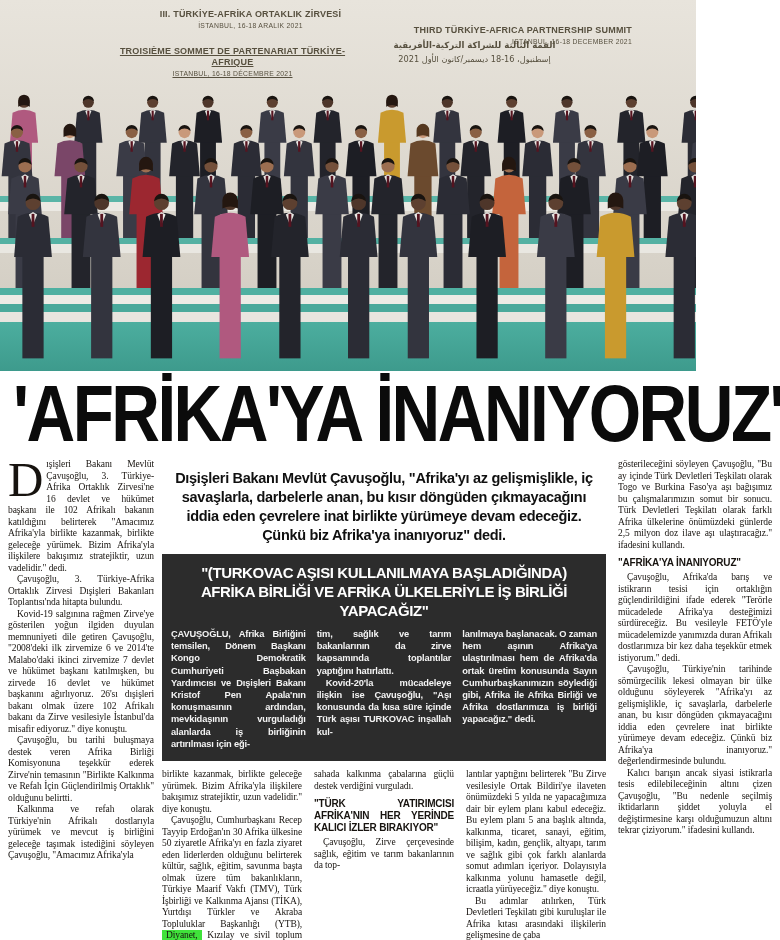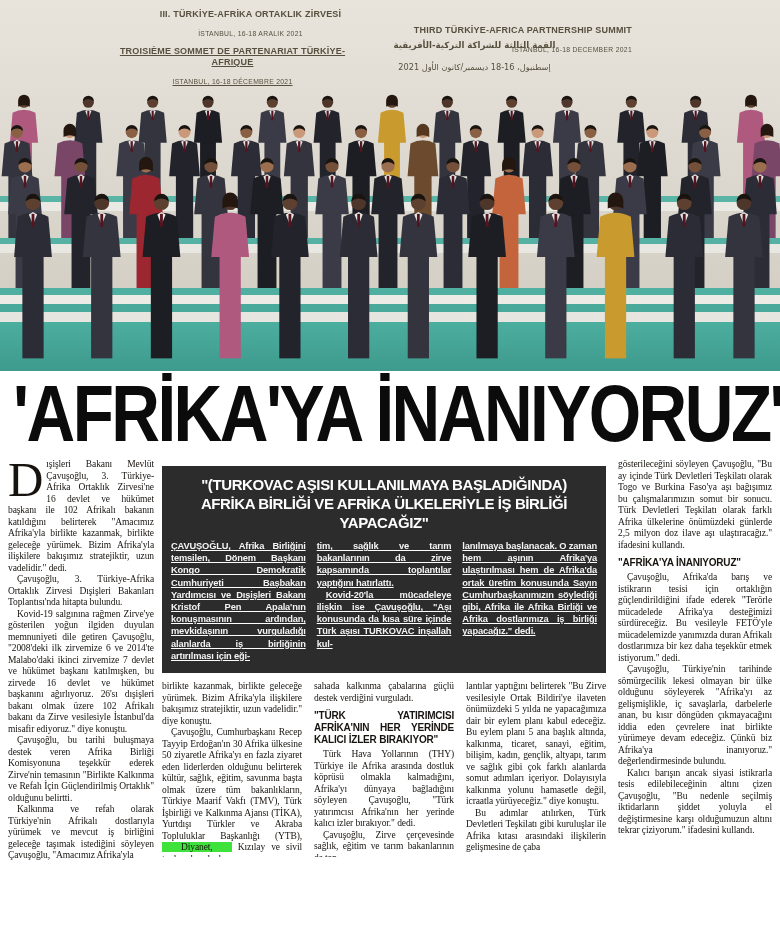--- a/index.html
+++ b/index.html
@@ -1,24 +1,24 @@
 <!DOCTYPE html>
 <html lang="tr"><head>
 <meta charset="utf-8">
 <style>
   html,body{margin:0;padding:0;background:#fff;}
   #page{position:relative;width:780px;height:940px;background:#fff;overflow:hidden;
         font-family:"Liberation Serif",serif;color:#17130f;}
 
   
-  .photo{position:absolute;left:0;top:0;width:780px;height:372px;overflow:hidden;}
+  .photo{position:absolute;left:0;top:0;width:696px;height:372px;overflow:hidden;}
   .photo svg{display:block;}
   .banner{position:absolute;color:#57503f;line-height:1.25;}
   .banner .t{font:bold 9px/1.2 "Liberation Sans",sans-serif;letter-spacing:.2px;}
-  .banner .s{font:6.8px/1.3 "Liberation Sans",sans-serif;letter-spacing:.3px;margin-top:10px;}
+  .banner .s{font:6.8px/1.3 "Liberation Sans",sans-serif;letter-spacing:.3px;margin-top:2px;}
   .banner-tr{left:138px;top:9px;width:225px;text-align:center;}
   .banner-en{left:392px;top:25px;width:240px;text-align:right;}
   .banner-fr{left:105px;top:46px;width:255px;text-align:center;text-decoration:underline;}
   .banner-ar{left:392px;top:40px;width:165px;text-align:center;direction:rtl;}
   .banner-ar .t{font:bold 8.6px/1.35 "DejaVu Sans",sans-serif;}
   .banner-ar .s{font:8.2px/1.3 "DejaVu Sans",sans-serif;}
 
   
   .headline-wrap{position:absolute;left:0;top:371px;width:780px;height:86px;background:#fff;padding-left:8px;}
   .headline-wrap svg{display:block;}
@@ -34,28 +34,28 @@
   .col5{position:absolute;left:618px;top:2px;width:154px;height:479px;overflow:hidden;}
   .dropcap{float:left;font-family:"Liberation Serif",serif;font-size:49px;line-height:38px;
            padding:2px 3px 0 0;font-weight:400;}
   .sh{font:bold 10px/12px "Liberation Sans",sans-serif;letter-spacing:-.2px;margin:6px 0 3px;}
 
   .mid{position:absolute;left:162px;top:0;width:444px;height:483px;}
   .lede{font:bold 14.5px/19px "Liberation Sans",sans-serif;letter-spacing:-.3px;
         text-align:center;color:#101010;padding:12px 2px 0 2px;}
   .qbox{margin-top:9px;background:#2c2c2c;color:#fff;padding:9px 9px 11px 9px;min-height:182px;box-sizing:border-box;}
   .qhead{font:bold 15px/19px "Liberation Sans",sans-serif;letter-spacing:-.4px;text-align:center;}
-  .qcols{display:flex;gap:11px;margin-top:8px;text-decoration:underline;}
+  .qcols{display:flex;gap:11px;margin-top:8px;}
   .qcol{flex:1;font:bold 9.3px/12.2px "Liberation Sans",sans-serif;text-align:justify;
         letter-spacing:-.15px;color:#f4f4f4;}
   .qcol p{margin:0;}
   .qcol p.ind{text-indent:9px;}
   .midcols{display:flex;gap:12px;margin-top:8px;height:176px;overflow:hidden;}
   .mcol{flex:1;overflow:hidden;}
-  .hl{background:#3fe23a;padding:0 19px;}
+  .hl{background:#3fe23a;padding:0 4px;}
 </style>
 </head>
 <body>
 
 <div id="page">
 
   <div class="photo">
     <svg id="photo-svg" width="780" height="372" viewBox="0 0 780 372">
       <defs>
         <linearGradient id="pbg" x1="0" y1="0" x2="0" y2="1">
@@ -506,20 +506,21 @@
 
     <div class="col1 bt">
       <p><span class="dropcap">D</span><span>ışişleri Bakanı Mevlüt Çavuşoğlu, 3. Türkiye-Afrika Ortaklık Zirvesi'ne 16 devlet ve hükümet başkanı ile 102 Afrikalı bakanın katıldığını belirterek "Amacımız Afrika'yla birlikte kazanmak, birlikte geleceğe yürümek. Bizim Afrika'yla ilişkilere bakışımız stratejiktir, uzun vadelidir." dedi.</span></p>
       <p class="ind">Çavuşoğlu, 3. Türkiye-Afrika Ortaklık Zirvesi Dışişleri Bakanları Toplantısı'nda hitapta bulundu.</p>
       <p class="ind">Kovid-19 salgınına rağmen Zirve'ye gösterilen yoğun ilgiden duyulan memnuniyeti dile getiren Çavuşoğlu, "2008'deki ilk zirvemize 6 ve 2014'te Malabo'daki ikinci zirvemize 7 devlet ve hükümet başkanı katılmışken, bu zirvede 16 devlet ve hükümet başkanını ağırlıyoruz. 26'sı dışişleri bakanı olmak üzere 102 Afrikalı bakanı da Zirve vesilesiyle İstanbul'da misafir ediyoruz." diye konuştu.</p>
       <p class="ind">Çavuşoğlu, bu tarihi buluşmaya destek veren Afrika Birliği Komisyonuna teşekkür ederek Zirve'nin temasının "Birlikte Kalkınma ve Refah İçin Güçlendirilmiş Ortaklık" olduğunu belirtti.</p>
       <p class="ind">Kalkınma ve refah olarak Türkiye'nin Afrikalı dostlarıyla yürümek ve mevcut iş birliğini geleceğe taşımak istediğini söyleyen Çavuşoğlu, "Amacımız Afrika'yla</p>
     </div>
 
     <div class="mid">
+      <div class="lede">Dışişleri Bakanı Mevlüt Çavuşoğlu, "Afrika'yı az gelişmişlikle, iç savaşlarla, darbelerle anan, bu kısır döngüden çıkmayacağını iddia eden çevrelere inat birlikte yürümeye devam edeceğiz. Çünkü biz Afrika'ya inanıyoruz" dedi.</div>
 
       <div class="qbox">
         <div class="qhead">
           <div>"(TURKOVAC AŞISI KULLANILMAYA BAŞLADIĞINDA)</div>
           <div>AFRİKA BİRLİĞİ VE AFRİKA ÜLKELERİYLE İŞ BİRLİĞİ YAPACAĞIZ"</div>
         </div>
         <div class="qcols">
           <div class="qcol">
             <p>ÇAVUŞOĞLU, Afrika Birliğini temsilen, Dönem Başkanı Kongo Demokratik Cumhuriyeti Başbakan Yardımcısı ve Dışişleri Bakanı Kristof Pen Apala'nın konuşmasının ardından, mevkidaşının vurguladığı alanlarda iş birliğinin artırılması için eği-</p>
           </div>
@@ -534,21 +535,20 @@
       </div>
 
       <div class="midcols bt">
         <div class="mcol">
           <p>birlikte kazanmak, birlikte geleceğe yürümek. Bizim Afrika'yla ilişkilere bakışımız stratejiktir, uzun vadelidir." diye konuştu.</p>
           <p class="ind"><span>Çavuşoğlu, Cumhurbaşkanı Recep Tayyip Erdoğan'ın 30 Afrika ülkesine 50 ziyaretle Afrika'yı en fazla ziyaret eden liderlerden olduğunu belirterek kültür, sağlık, eğitim, savunma başta olmak üzere tüm bakanlıkların, Türkiye Maarif Vakfı (TMV), Türk İşbirliği ve Kalkınma Ajansı (TİKA), Yurtdışı Türkler ve Akraba Topluluklar Başkanlığı (YTB), </span><span class="hl">Diyanet,</span><span> Kızılay ve sivil toplum kuruluşlarının</span></p>
         </div>
         <div class="mcol">
           <p>sahada kalkınma çabalarına güçlü destek verdiğini vurguladı.</p>
           <div class="sh">"TÜRK YATIRIMCISI AFRİKA'NIN HER YERİNDE KALICI İZLER BIRAKIYOR"</div>
-          <p class="ind">Türk Hava Yollarının (THY) Türkiye ile Afrika arasında dostluk köprüsü olmakla kalmadığını, Afrika'yı dünyaya bağladığını söyleyen Çavuşoğlu, "Türk yatırımcısı Afrika'nın her yerinde kalıcı izler bırakıyor." dedi.</p>
           <p class="ind">Çavuşoğlu, Zirve çerçevesinde sağlık, eğitim ve tarım bakanlarının da top-</p>
         </div>
         <div class="mcol">
           <p>lantılar yaptığını belirterek "Bu Zirve vesilesiyle Ortak Bildiri'ye ilaveten önümüzdeki 5 yılda ne yapacağımıza dair bir eylem planı kabul edeceğiz. Bu eylem planı 5 ana başlık altında, kalkınma, ticaret, sanayi, eğitim, bilişim, kadın, gençlik, altyapı, tarım ve sağlık gibi çok farklı alanlarda somut adımları içeriyor. Dolayısıyla kalkınma yolunu hamasetle değil, icraatla yürüyeceğiz." diye konuştu.</p>
           <p class="ind">Bu adımlar atılırken, Türk Devletleri Teşkilatı gibi kuruluşlar ile Afrika kıtası arasındaki ilişkilerin gelişmesine de çaba</p>
         </div>
       </div>
     </div>
 
     <div class="col5 bt">

